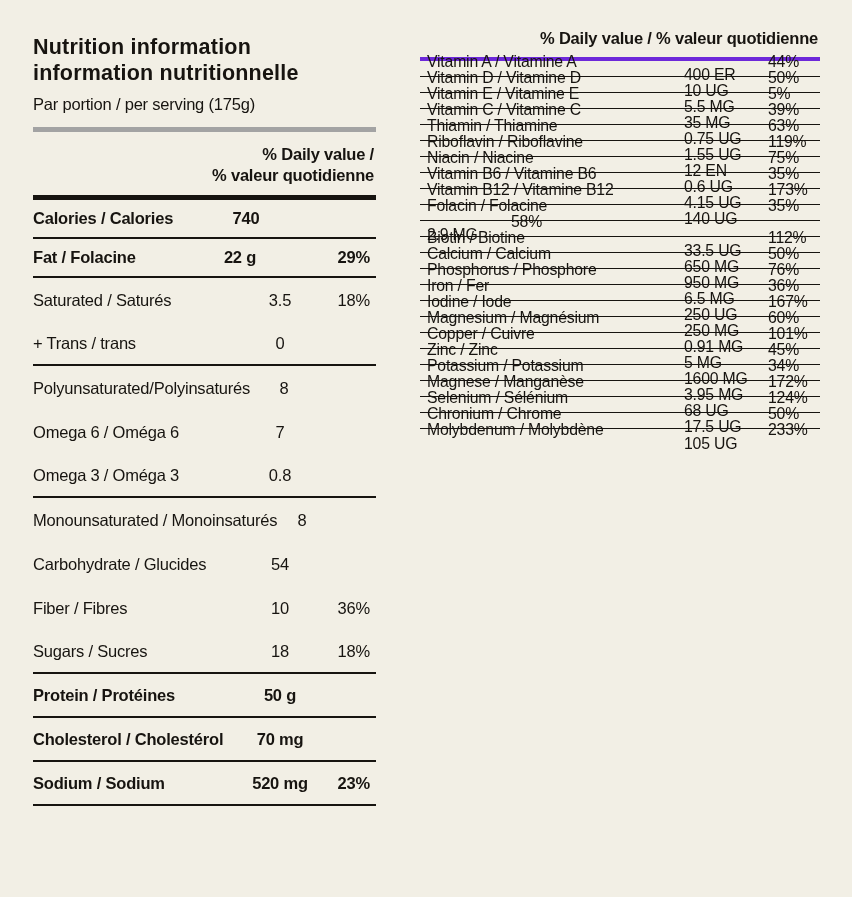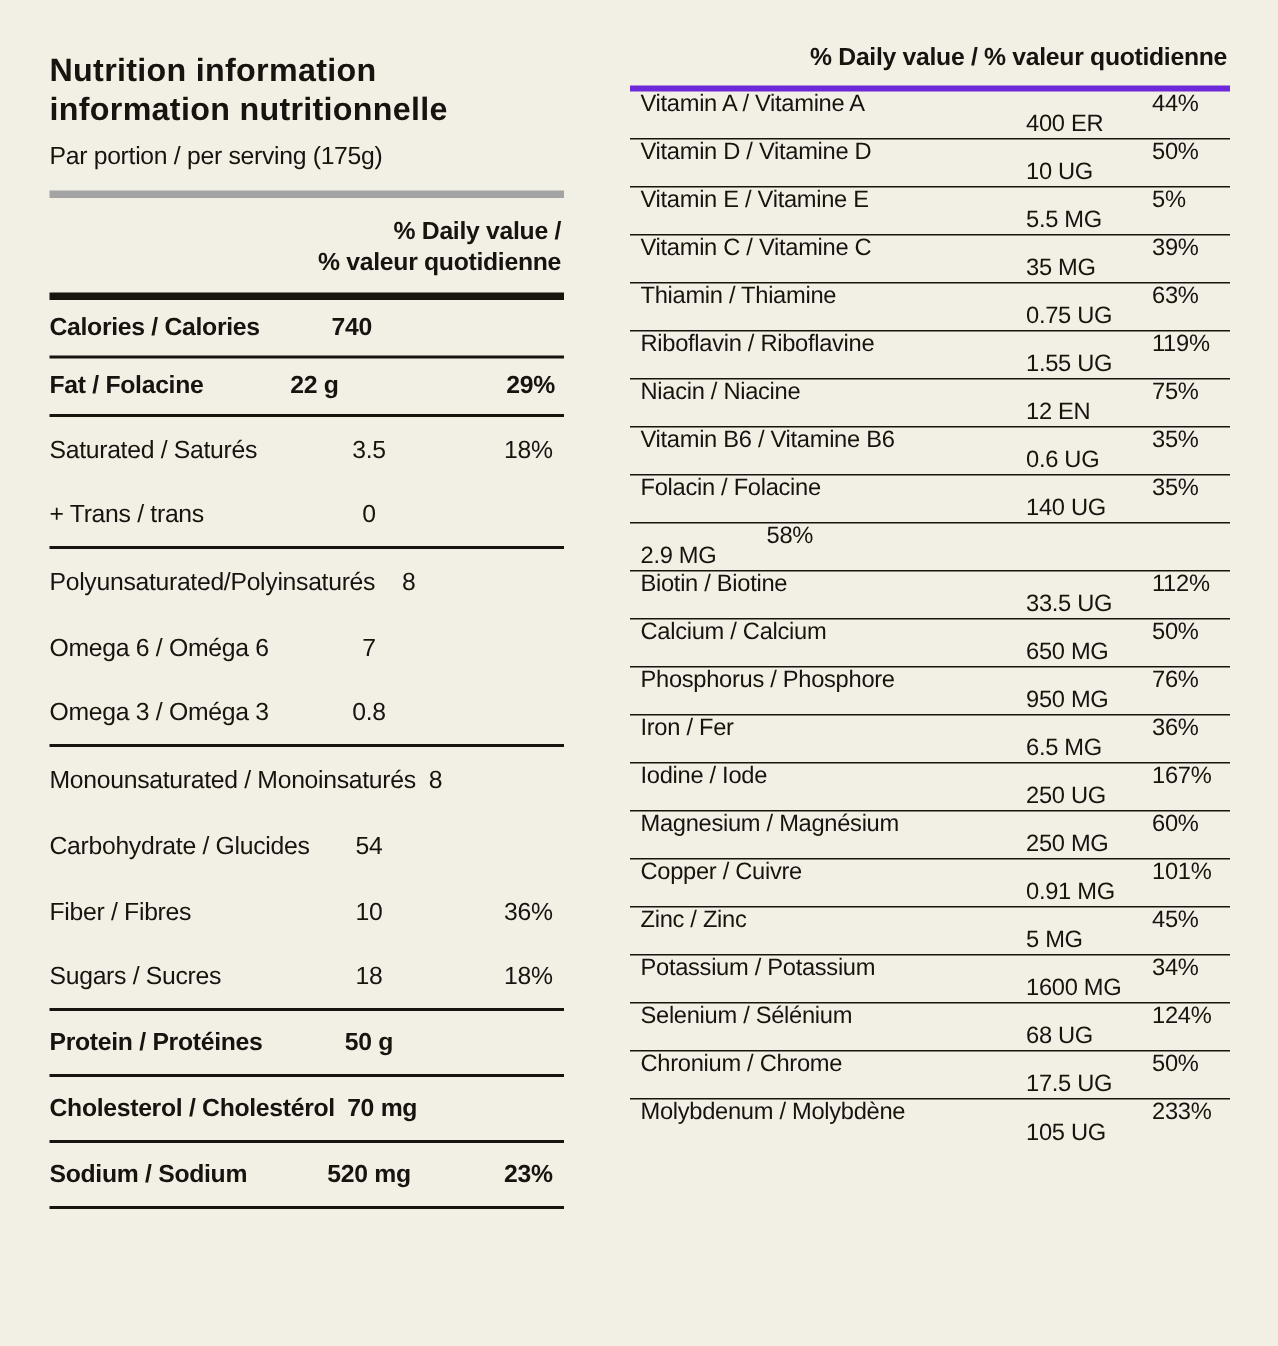--- a/index.html
+++ b/index.html
@@ -17,32 +17,32 @@
     margin-top:13px; text-align:right; padding:12px 2px 9px 0;
     font-weight:bold; font-size:16.5px; line-height:21px; letter-spacing:-0.2px;
   }
   .lrow {
     display:flex; align-items:center; height:44px; box-sizing:border-box;
     font-size:16.5px; letter-spacing:-0.2px; padding-right:6px;
   }
   #left-rows .lrow:nth-child(1), #left-rows .lrow:nth-child(2) { height:39px;gap:40px; }
   .lrow .lbl { flex:1; white-space:nowrap; }
   .lrow .val { width:72px; text-align:center; margin-right:20px; white-space:nowrap; }
-  .lrow .pct { width:34px; text-align:left; white-space:nowrap;margin-left:34px; }
+  .lrow .pct { width:34px; text-align:right; white-space:nowrap; }
   .lrow.bold { font-weight:bold; }
   .lrow.rule { border-bottom:2.5px solid #171410; }
 
   .panel-right { position:absolute; left:420px; top:0; width:400px; }
   .dv-header-right {
     text-align:right; font-weight:bold; font-size:16.5px; line-height:20px;
     margin-top:28px; padding:0 2px 9px 0; border-bottom:4px solid #6d28d9;
     letter-spacing:-0.2px;
   }
   .rrow {
-    display:flex; align-items:center; height:32px; box-sizing:border-box;
+    display:flex; align-items:center; height:16px; box-sizing:border-box;
     font-size:15.8px; letter-spacing:-0.2px; padding:0 2px 14px 7px;
     border-bottom:1.8px solid #171410;
   }
   .rrow:last-child { border-bottom:none; }
   .rrow .lbl { flex:1; white-space:nowrap; }
   .rrow .amt { width:84px; text-align:left; white-space:nowrap;margin-top:27px; }
   .rrow .pct { width:50px; text-align:left; white-space:nowrap; }
 </style>
 </head>
 <body>
@@ -168,20 +168,25 @@
     <span class="lbl">Niacin / Niacine</span>
     <span class="amt">12 EN</span>
     <span class="pct">75%</span>
   </div>
       <div class="rrow">
     <span class="lbl">Vitamin B6 / Vitamine B6</span>
     <span class="amt">0.6 UG</span>
     <span class="pct">35%</span>
   </div>
       <div class="rrow">
+    <span class="lbl">Vitamin B12 / Vitamine B12</span>
+    <span class="amt">4.15 UG</span>
+    <span class="pct">173%</span>
+  </div>
+      <div class="rrow">
     <span class="lbl">Folacin / Folacine</span>
     <span class="amt">140 UG</span>
     <span class="pct">35%</span>
   </div>
       <div class="rrow">
     <span class="amt">2.9 MG</span>
     <span class="pct">58%</span>
   </div>
       <div class="rrow">
     <span class="lbl">Biotin / Biotine</span>
@@ -222,20 +227,25 @@
     <span class="lbl">Zinc / Zinc</span>
     <span class="amt">5 MG</span>
     <span class="pct">45%</span>
   </div>
       <div class="rrow">
     <span class="lbl">Potassium / Potassium</span>
     <span class="amt">1600 MG</span>
     <span class="pct">34%</span>
   </div>
       <div class="rrow">
+    <span class="lbl">Magnese / Manganèse</span>
+    <span class="amt">3.95 MG</span>
+    <span class="pct">172%</span>
+  </div>
+      <div class="rrow">
     <span class="lbl">Selenium / Sélénium</span>
     <span class="amt">68 UG</span>
     <span class="pct">124%</span>
   </div>
       <div class="rrow">
     <span class="lbl">Chronium / Chrome</span>
     <span class="amt">17.5 UG</span>
     <span class="pct">50%</span>
   </div>
       <div class="rrow">

